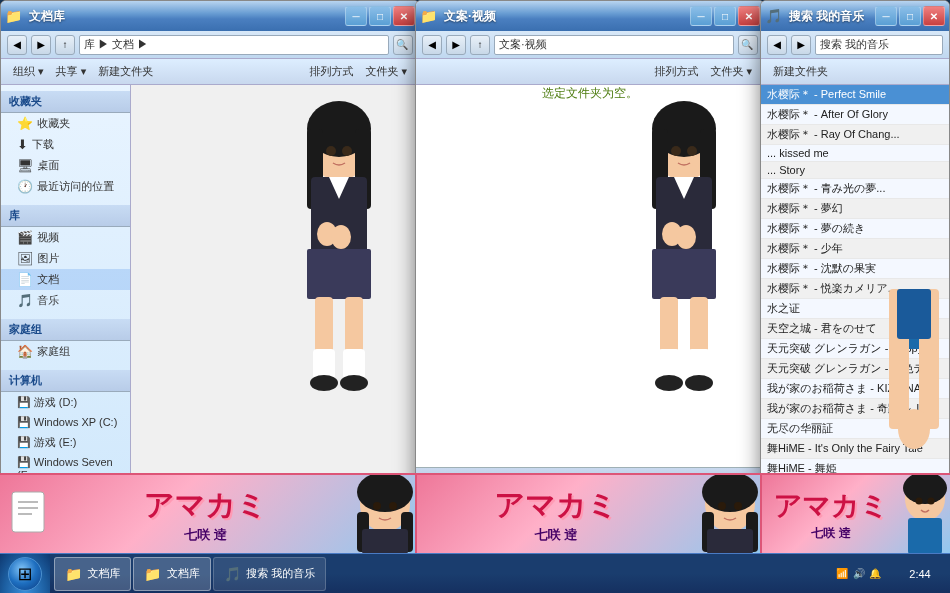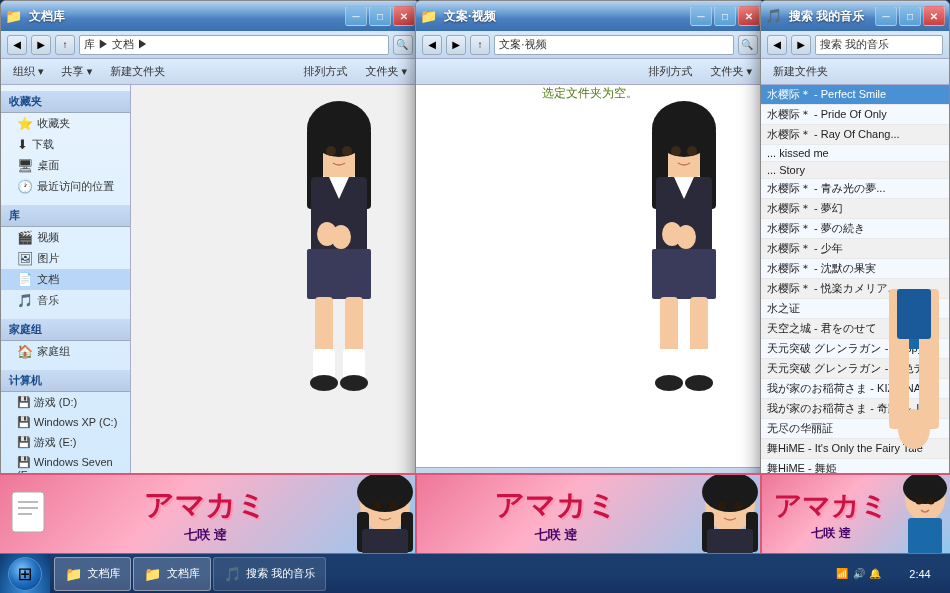--- a/index.html
+++ b/index.html
@@ -183,21 +183,20 @@
     }
 
     
     .toolbar {
       height: 26px;
       background: linear-gradient(to bottom, #ddeeff 0%, #c8d8ee 100%);
       border-bottom: 1px solid #aac;
       display: flex;
       align-items: center;
       padding: 0 6px;
-      gap: 6px;
     }
     .toolbar-btn {
       font-size: 11px;
       color: #333;
       cursor: pointer;
       padding: 2px 6px;
       border-radius: 3px;
     }
 
     
@@ -603,21 +602,21 @@
       <div class="address-box">
         <span>搜索 我的音乐</span>
       </div>
     </div>
     <div class="toolbar">
       <span class="toolbar-btn">新建文件夹</span>
     </div>
     <div style="height: calc(100% - 84px); overflow: hidden; position: relative;">
       <div class="music-list" id="music-list-container">
       <div class="music-item selected">水樱际＊ - Perfect Smile</div>
-          <div class="music-item">水樱际＊ - Pride Of Only</div>
+          <div class="music-item">水樱际＊ - After Of Glory</div>
           <div class="music-item">水樱际＊ - Ray Of Chang...</div>
           <div class="music-item">... kissed me</div>
           <div class="music-item">... Story</div>
           <div class="music-item">水樱际＊ - 青み光の夢...</div>
           <div class="music-item">水樱际＊ - 夢幻</div>
           <div class="music-item">水樱际＊ - 夢の続き</div>
           <div class="music-item">水樱际＊ - 少年</div>
           <div class="music-item">水樱际＊ - 沈默の果実</div>
           <div class="music-item">水樱际＊ - 悦楽カメリア...</div>
           <div class="music-item">水之证</div>

